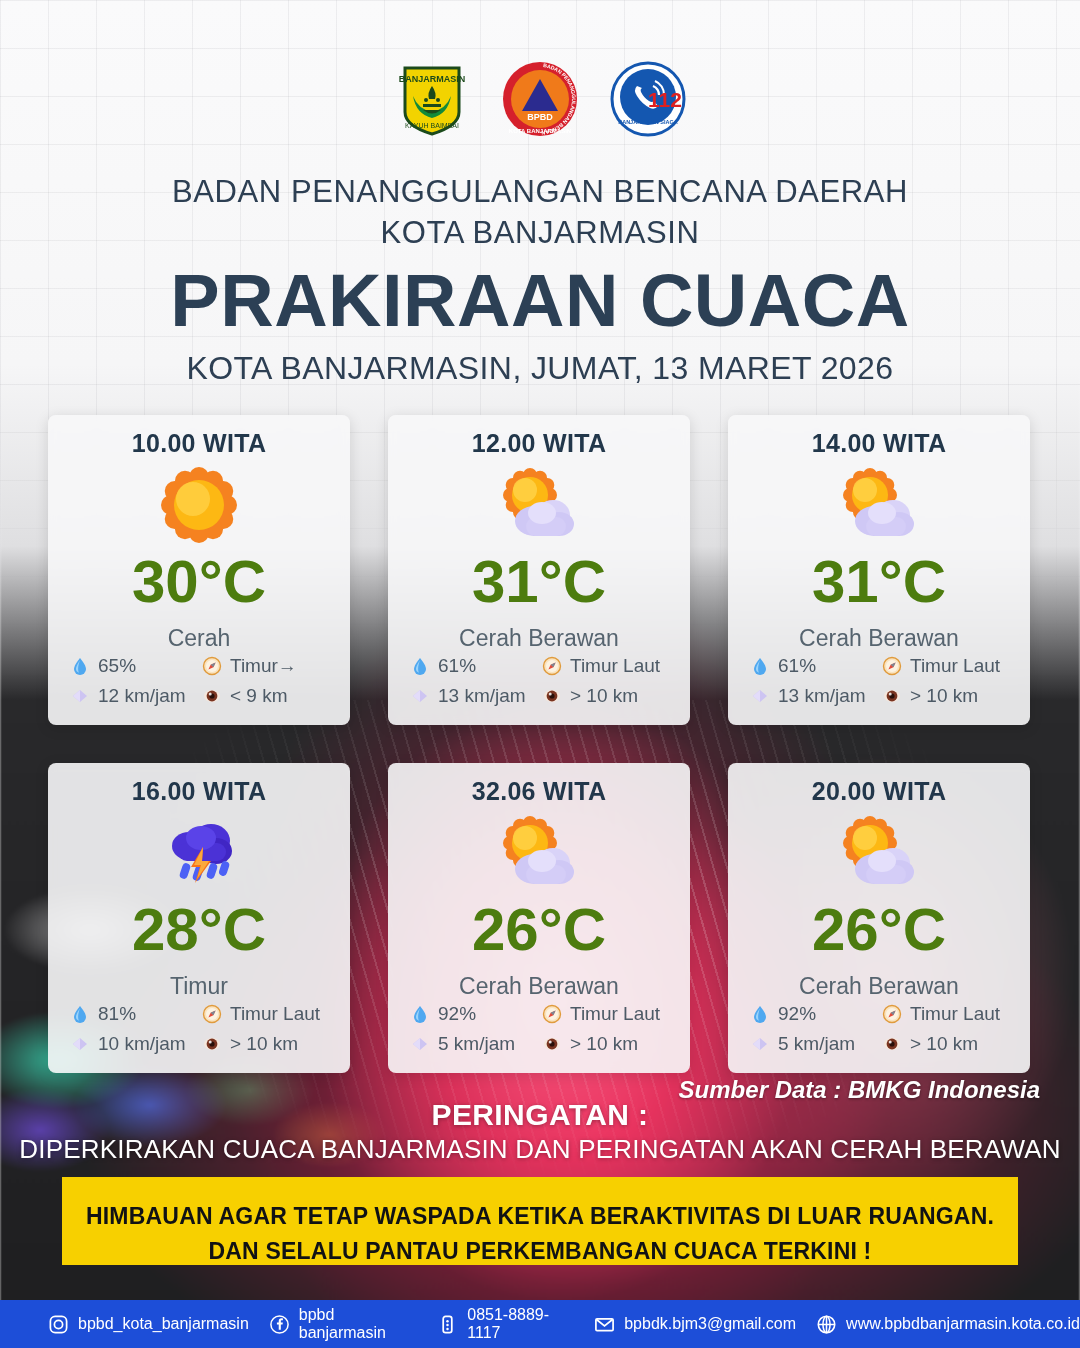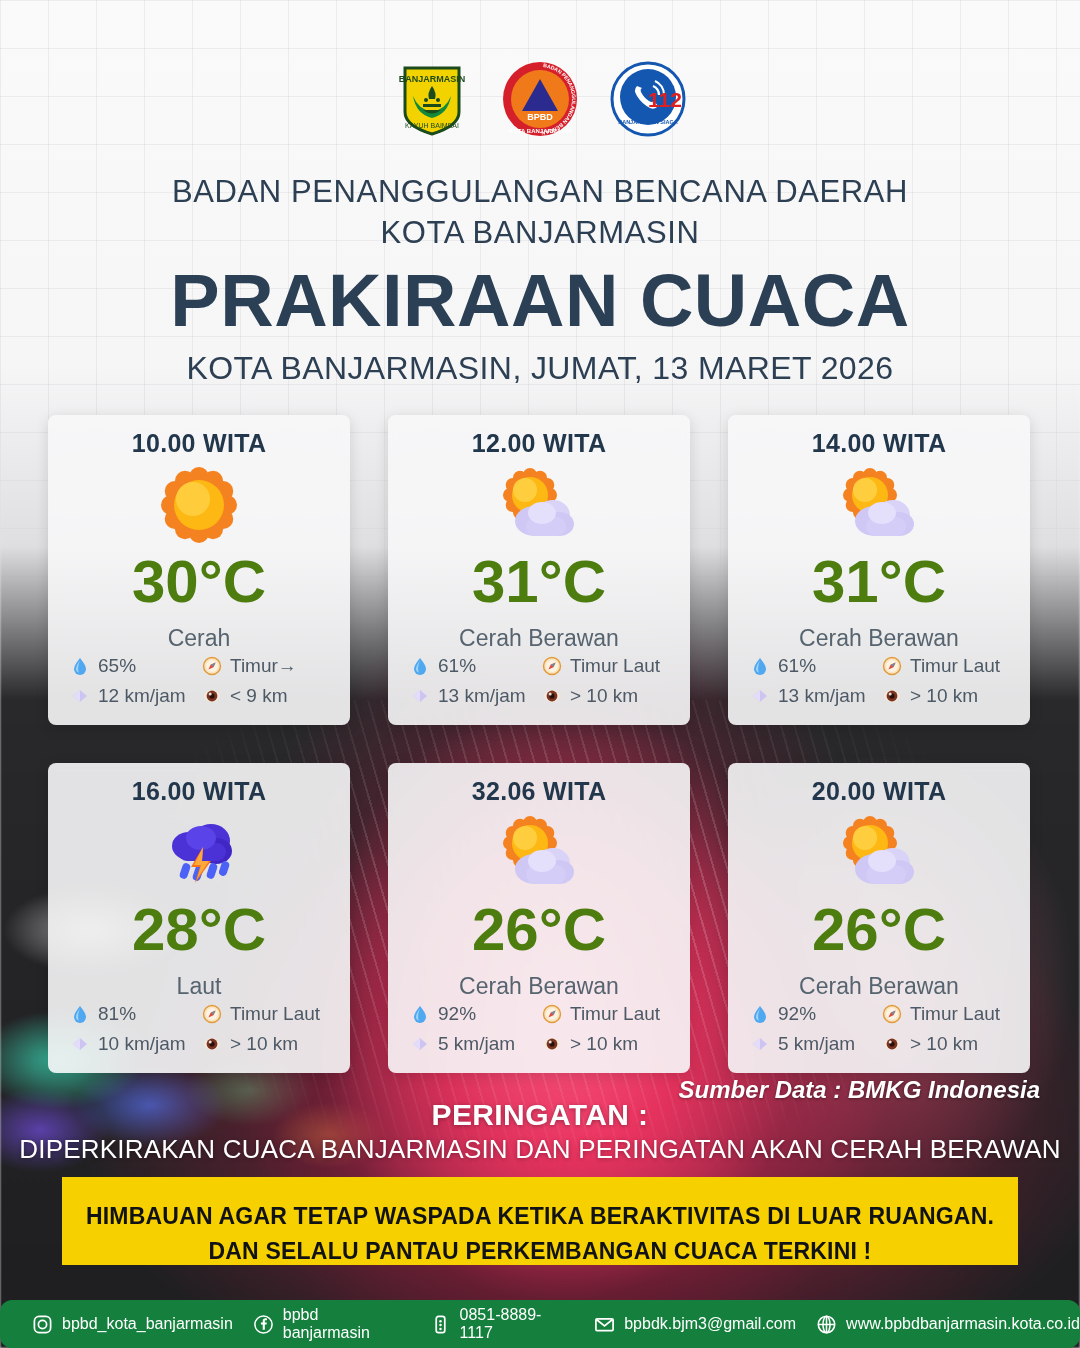--- a/index.html
+++ b/index.html
@@ -141,22 +141,22 @@
     display:flex; flex-direction:column; align-items:center; justify-content:flex-end;
     gap:8px;
   }
   .notice-line {
     font-size:23px; font-weight:bold; color:#111214; letter-spacing:.2px;
   }
 
   
   #footer {
     position:absolute; left:0; bottom:0; width:1080px; height:48px;
-    background:#15803d;
-    display:flex; align-items:center; padding-left:32px; gap:0;border-radius:12px;
+    background:#1d4ed8;
+    display:flex; align-items:center; padding-left:48px; gap:0;
   }
   .fitem { display:flex; align-items:center; gap:9px; color:#fff; font-size:16px; }
   .fitem + .fitem { margin-left:20px; }
   .fico { width:21px; height:21px; flex:0 0 21px; display:block; }
 </style>
 </head>
 <body>
 
 <div id="bg-photo"></div>
 <div id="bg-streaks"></div>
@@ -421,21 +421,21 @@
     <rect x="25" y="50" width="8" height="16" rx="4" transform="rotate(18 29 58)"></rect>
     <rect x="38" y="52" width="8" height="16" rx="4" transform="rotate(18 42 60)"></rect>
     <rect x="52" y="50" width="8" height="16" rx="4" transform="rotate(18 56 58)"></rect>
     <rect x="64" y="48" width="8" height="15" rx="4" transform="rotate(18 68 56)"></rect>
   </g>
   <path d="M47 34 L35 54 H44 L39 70 L55 48 H46 Z" fill="#F97316"></path>
   <path d="M47 34 L38 52 H45 L41 66 L53 48 H46 Z" fill="#FBA93C"></path>
 </svg>
         </div>
     <div class="card-temp">28°C</div>
-    <div class="card-cond">Laut</div>
+    <div class="card-cond">Timur</div>
     <div class="card-meta">
       <div class="meta-cell">
         <svg class="meta-ico" viewBox="0 0 20 20">
   <path d="M10 2 C10 2 4 9 4 13 a6 6 0 0 0 12 0 C16 9 10 2 10 2 Z" fill="#4FA8F0"></path>
   <path d="M10 4.5 C10 4.5 6 9.6 6 12.8 a4 4 0 0 0 3 3.9 C7.4 14 8.2 8.6 10 4.5 Z" fill="#9CD4FB"></path>
             </svg>
             <span>81%</span>
       </div>
       <div class="meta-cell">
         <svg class="meta-ico" viewBox="0 0 20 20">

